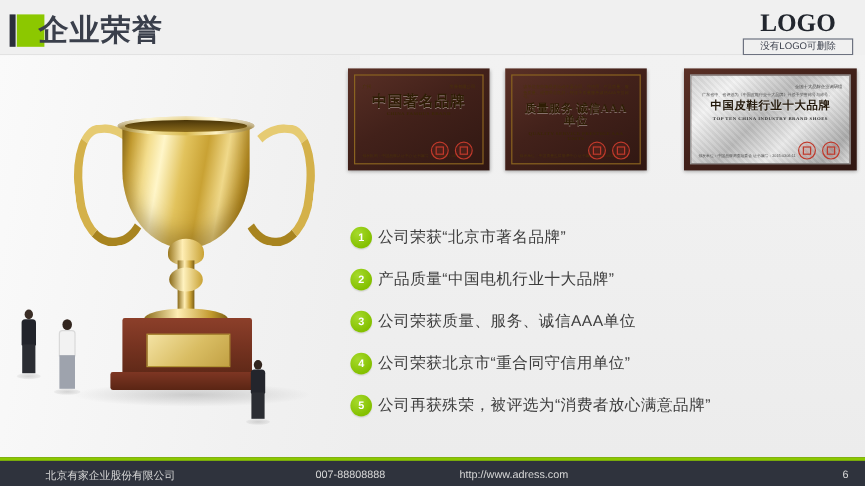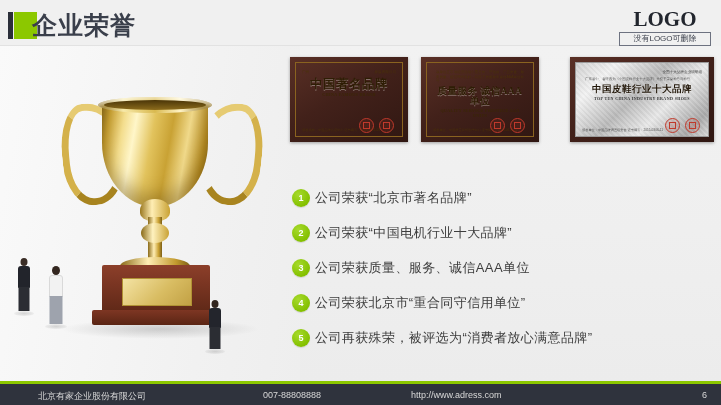--- a/index.html
+++ b/index.html
@@ -337,21 +337,21 @@
     left: 0; bottom: 0;
     width: 721px; height: 24px;
     background: #2f333d;
     border-top: 3px solid #8cc800;
     box-sizing: border-box;
     color: #d8d8d8;
     font-size: 9px;
   }
   .ft-company { position: absolute; left: 18px; top: 6px; white-space: nowrap; margin-left: 20px; }
   .ft-phone   { position: absolute; left: 263px; top: 6px; white-space: nowrap; }
-  .ft-url     { position: absolute; left: 411px; top: 6px; white-space: nowrap; }
+  .ft-url     { position: absolute; left: 383px; top: 6px; white-space: nowrap; }
   .ft-page    { position: absolute; right: 14px; top: 6px; }
 </style>
 </head>
 <body>
 
 <div id="slide">
 
   <div class="header">
     <div class="hdr-bar-dark"></div>
     <div class="hdr-bar-green"></div>
@@ -459,21 +459,21 @@
 
   <div class="ach-list">
 
     <div class="ach-item">
       <div class="ach-num">1</div>
       <div class="ach-text">公司荣获“北京市著名品牌”</div>
     </div>
 
     <div class="ach-item">
       <div class="ach-num">2</div>
-      <div class="ach-text">公司荣获“中国电机行业十大品牌”</div>
+      <div class="ach-text">产品质量“中国电机行业十大品牌”</div>
     </div>
 
     <div class="ach-item">
       <div class="ach-num">3</div>
       <div class="ach-text">公司荣获质量、服务、诚信AAA单位</div>
     </div>
 
     <div class="ach-item">
       <div class="ach-num">4</div>
       <div class="ach-text">公司荣获北京市“重合同守信用单位”</div>

